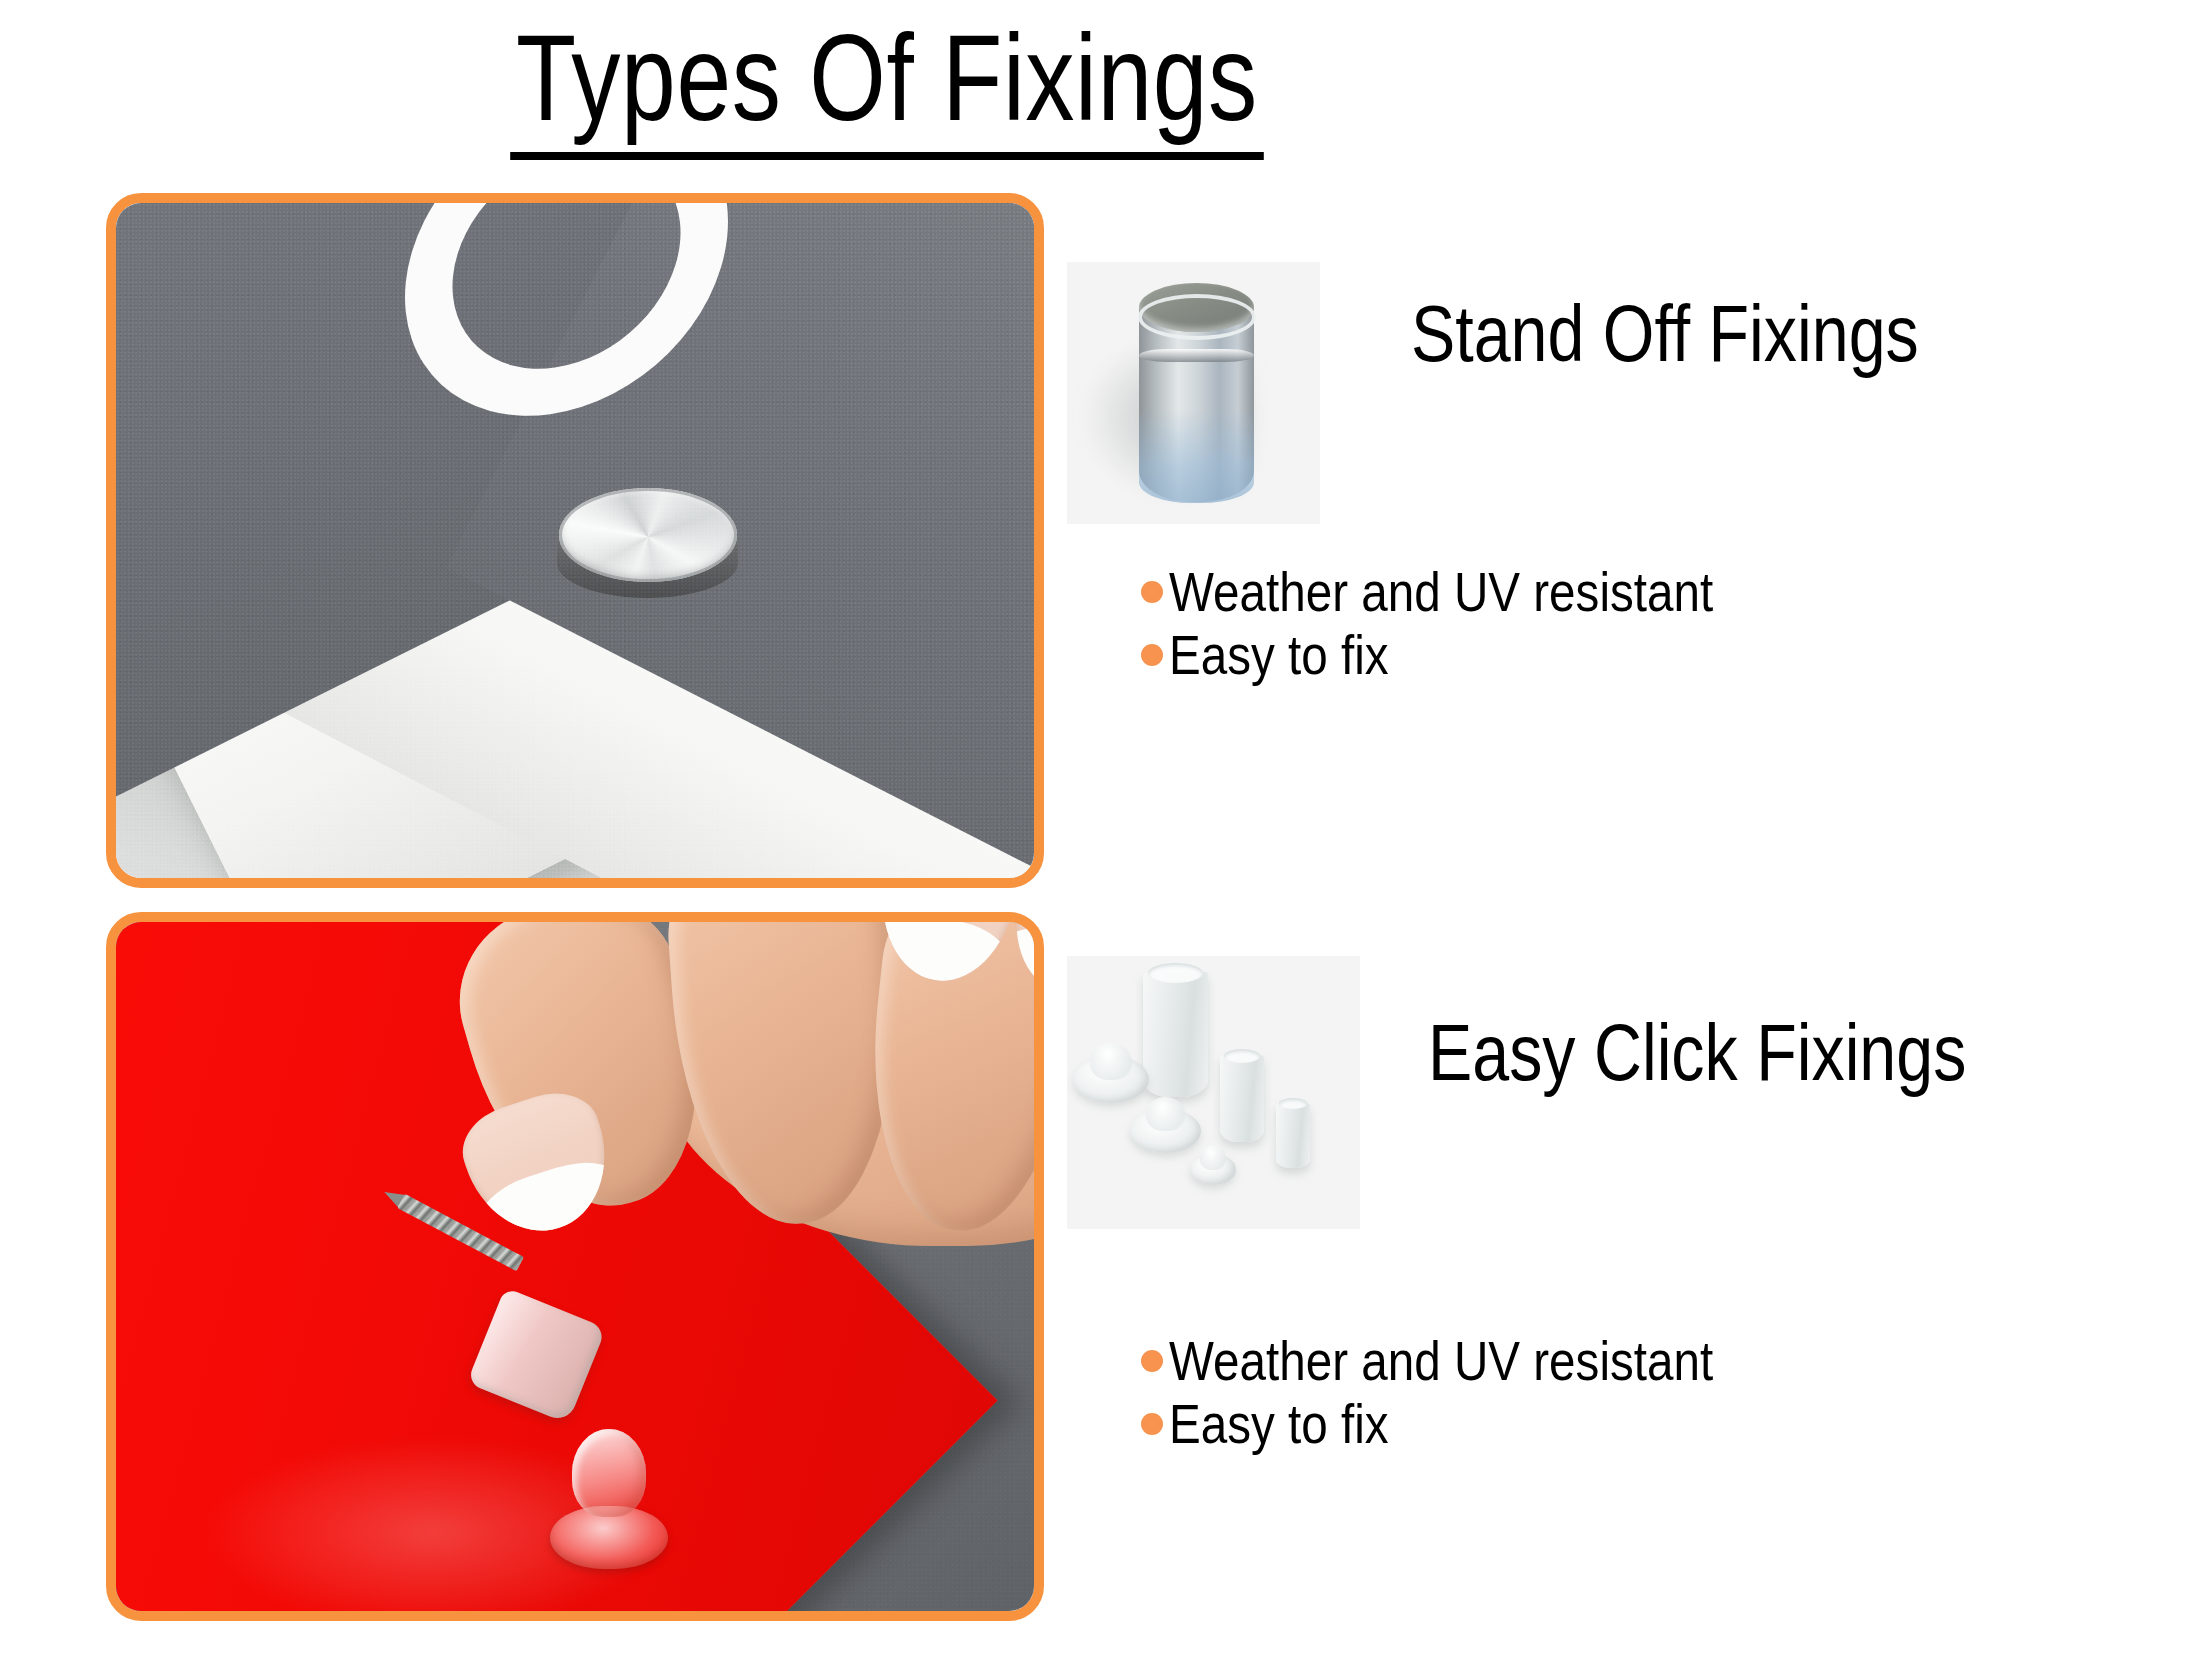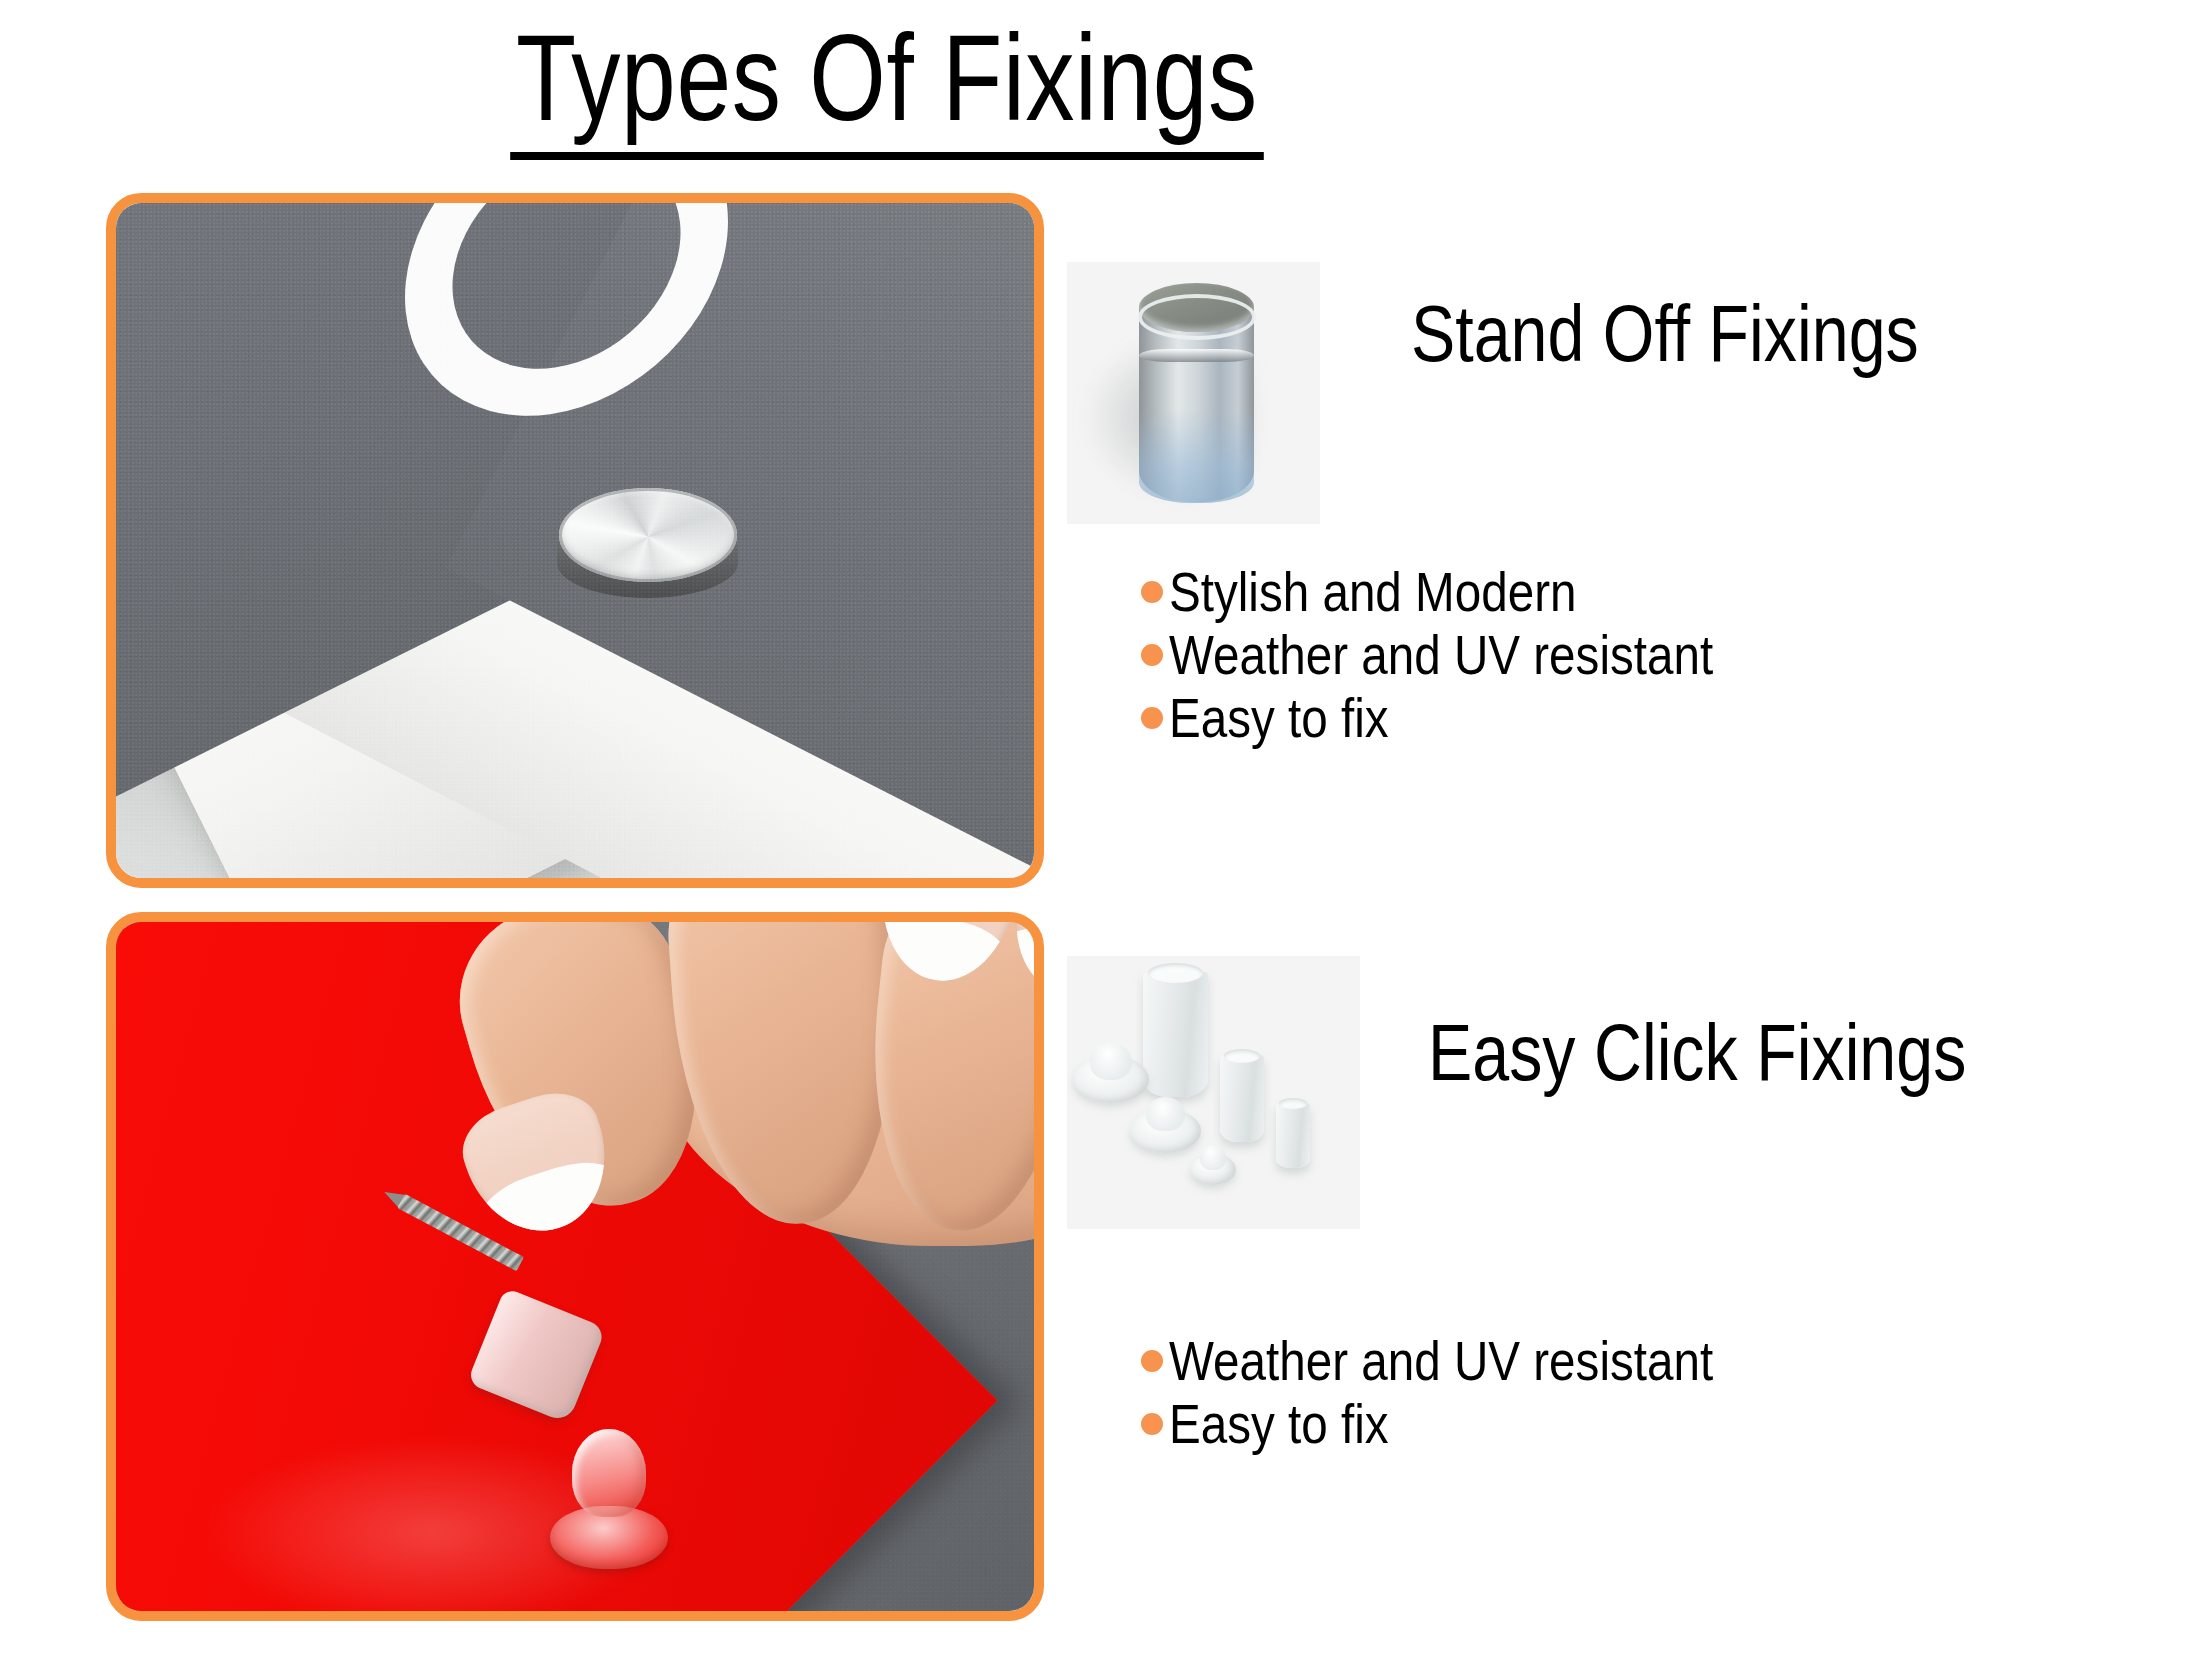--- a/index.html
+++ b/index.html
@@ -573,24 +573,20 @@
   <div id="ps-ring"></div>
   <div id="ps-cap-top"></div>
   <div id="ps-cap-edge"></div>
 </div>
 
 <div class="section-heading" id="heading-standoff">Stand Off Fixings</div>
 
 <ul class="bullet-list" id="bullets-standoff">
   <li class="bullet-item">
     <span class="bullet-dot"></span>
-    <span class="bullet-text">Stylish and Modern</span>
-  </li>
-  <li class="bullet-item">
-    <span class="bullet-dot"></span>
     <span class="bullet-text">Weather and UV resistant</span>
   </li>
   <li class="bullet-item">
     <span class="bullet-dot"></span>
     <span class="bullet-text">Easy to fix</span>
   </li>
 </ul>
 
 <div class="product-photo" id="product-easyclick">
   <div class="ec-part ec-cyl" id="ec-cyl-large"></div>

